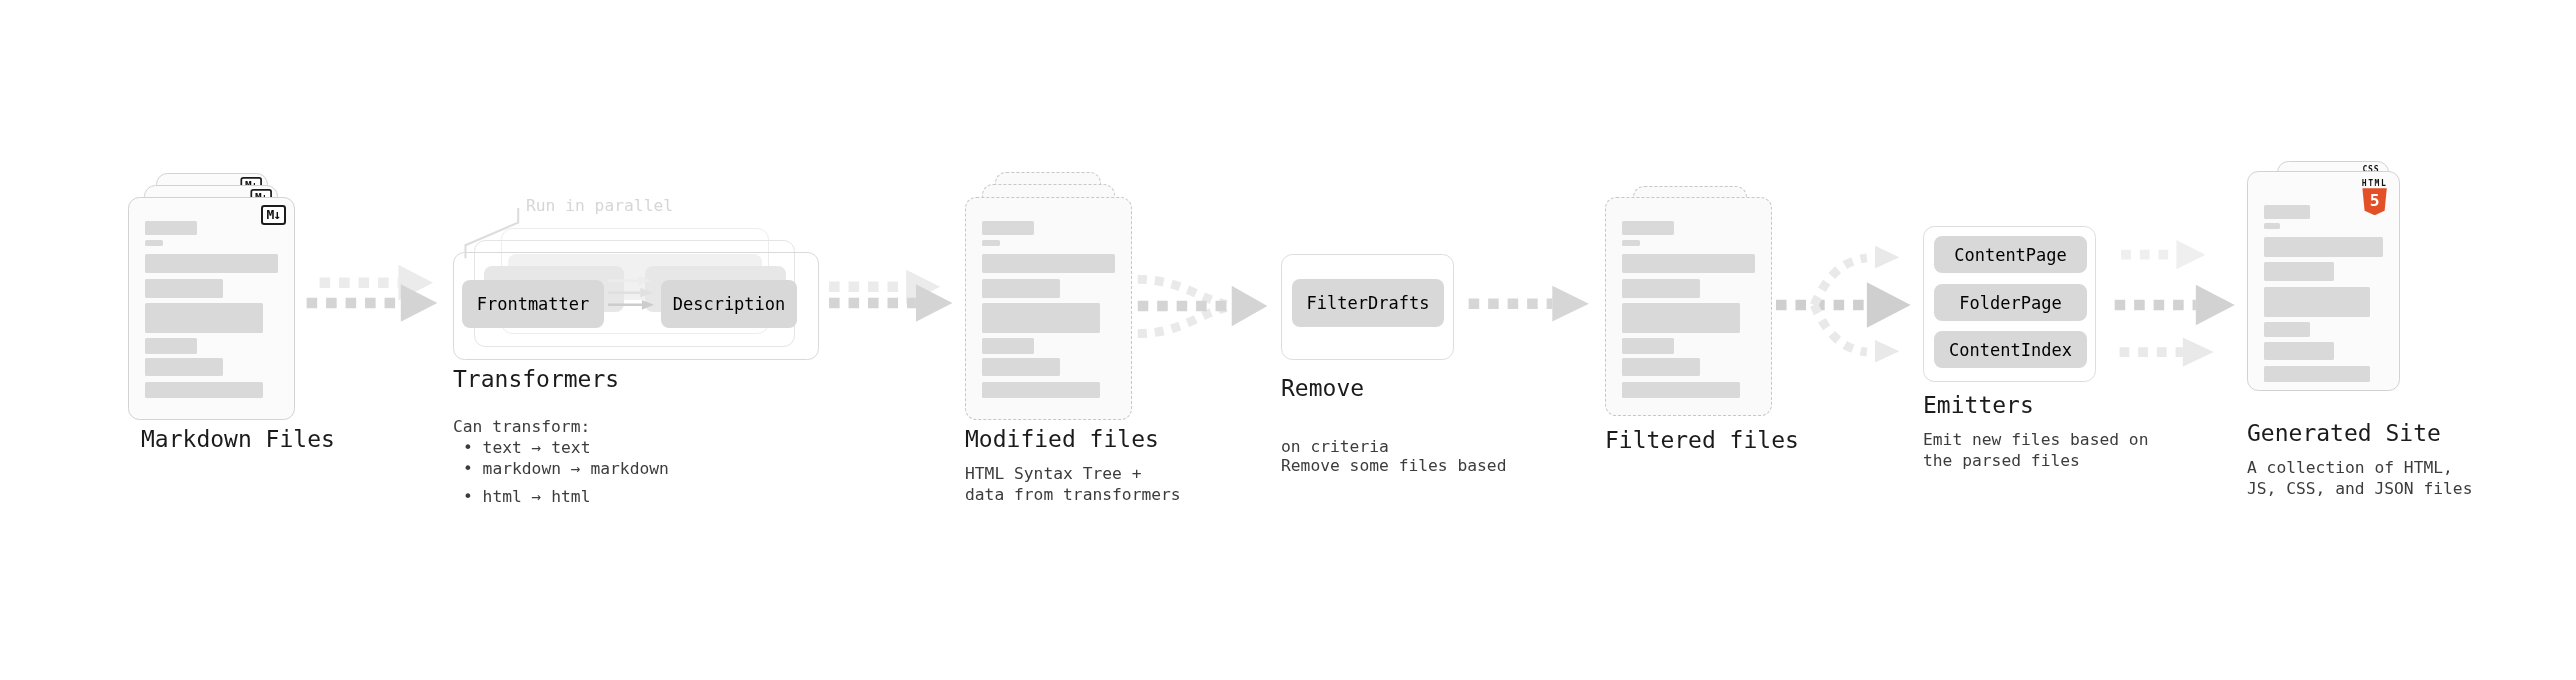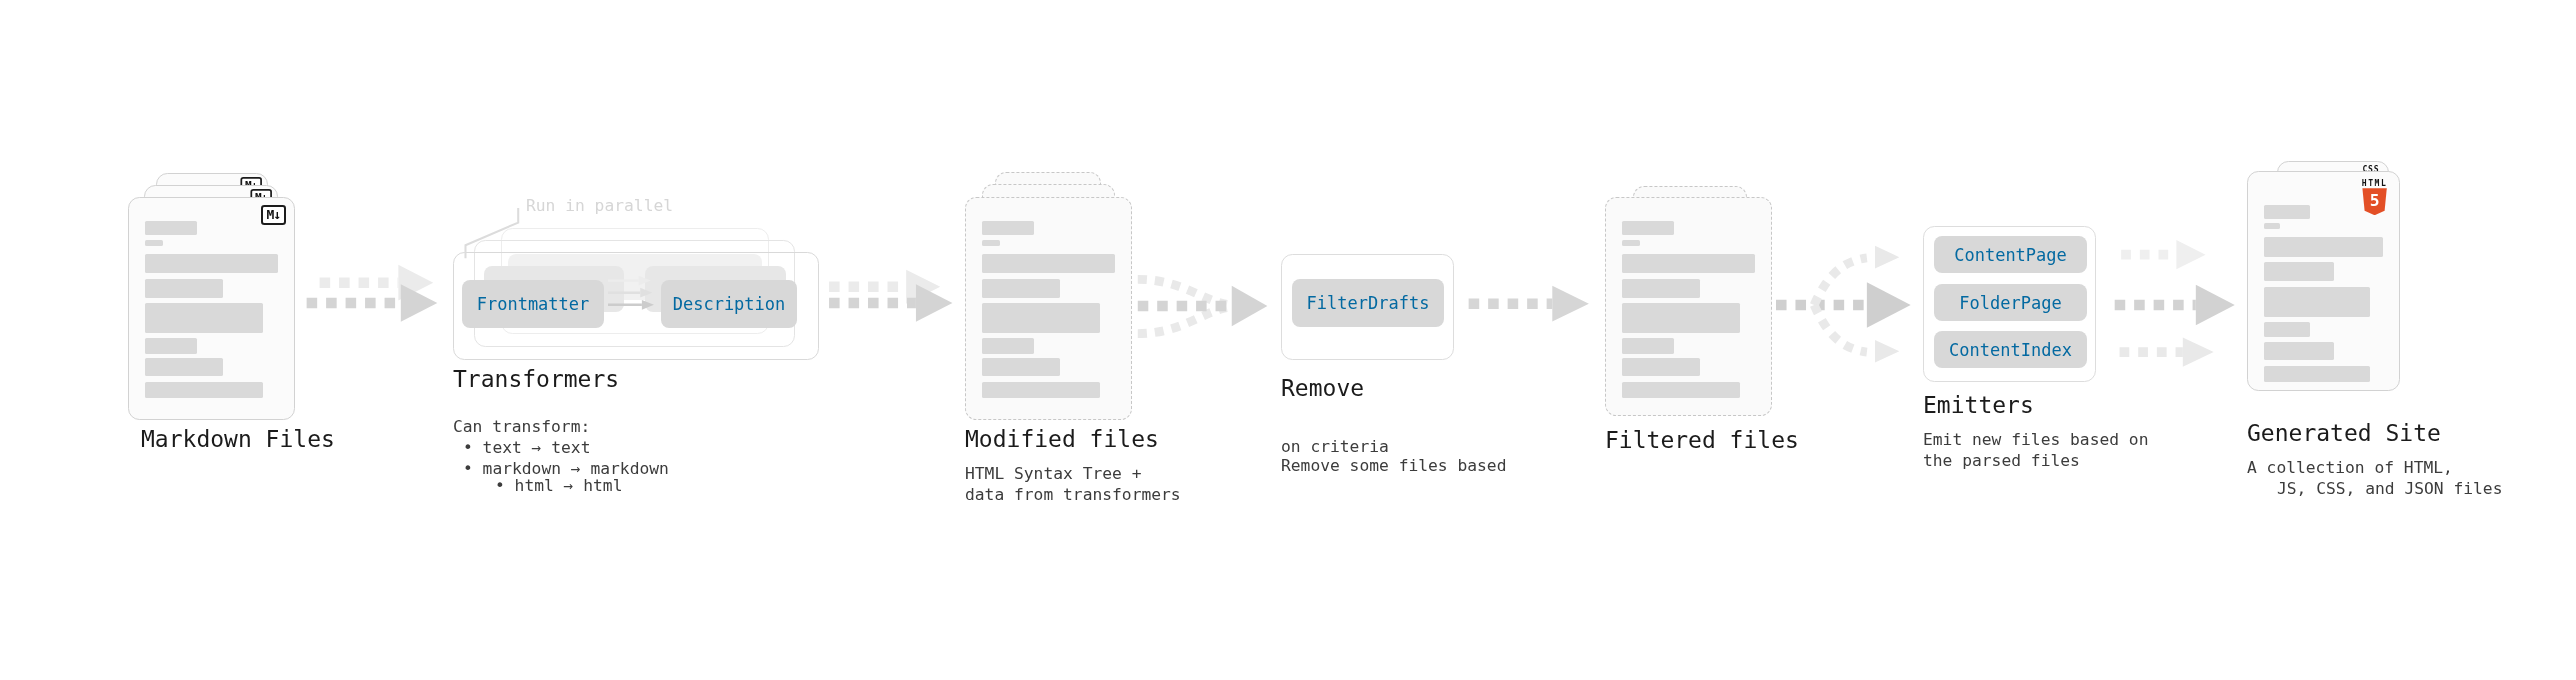--- a/index.html
+++ b/index.html
@@ -48,21 +48,21 @@
   
   .h-label{position:absolute;font-size:23px;color:#1b1b1b;white-space:pre;font-weight:500;}
   .body-text{position:absolute;font-size:16.3px;line-height:21px;color:#3c3c3c;white-space:pre;}
   .annotation{position:absolute;font-size:16.3px;color:#d6d6d6;white-space:pre;}
 
   
   .card{position:absolute;border:1.6px solid #d9d9d9;border-radius:11.4px;box-sizing:border-box;background:transparent;}
   .card.l1{border-color:#e4e4e4;}
   .card.l2{border-color:#ededed;}
   .chip{
-    position:absolute;background:#d8d8d8;border-radius:8.1px;color:#0369a1;
+    position:absolute;background:#d8d8d8;border-radius:8.1px;color:#000000;
     font-size:17px;display:flex;align-items:center;justify-content:center;box-sizing:border-box;
   }
   .chip.ghost1{background:#e7e7e7;}
   .chip.ghost2{background:#f1f1f1;}
 
   .box{position:absolute;border:1.6px solid #dddddd;border-radius:11.4px;box-sizing:border-box;background:#ffffff;}
 
   svg{position:absolute;overflow:visible;}
 </style>
 </head>
@@ -122,21 +122,21 @@
 
     <svg style="left:459px;top:199px;" width="73" height="65" viewBox="0 0 90 80">
       <polyline points="73,11 73,29 8,57 8,73" fill="none" stroke="#dcdcdc" stroke-width="2.5"></polyline>
     </svg>
     <div class="annotation" style="left:526px;top:196px;">Run in parallel</div>
 
     <div class="h-label" style="left:453px;top:366px;">Transformers</div>
     <div class="body-text" style="left:453px;top:416px;">Can transform:</div>
     <div class="body-text" style="left:463px;top:437px;">• text → text</div>
     <div class="body-text" style="left:463px;top:458px;">• markdown → markdown</div>
-    <div class="body-text" style="left:463px;top:475px;margin-left:32px;">• html → html</div>
+    <div class="body-text" style="left:463px;top:486px;">• html → html</div>
   </div>
 
   <svg style="left:825px;top:264px;" width="138" height="65" viewBox="0 0 170 80">
     <line x1="5" y1="28" x2="100" y2="28" stroke="#ebebeb" stroke-width="13" stroke-dasharray="13 11"></line>
     <polygon points="100,7 142,28 100,49" fill="#ebebeb"></polygon>
     <line x1="5" y1="48" x2="112" y2="48" stroke="#d4d4d4" stroke-width="13" stroke-dasharray="13 11"></line>
     <polygon points="112,25 157,48 112,71" fill="#d4d4d4"></polygon>
   </svg>
 
   <div>
@@ -246,17 +246,17 @@
           <div class="bar b3"></div>
           <div class="bar b4"></div>
         <div class="bar b5"></div>
           <div class="bar b6"></div>
           <div class="bar b7"></div>
           <div class="bar b8"></div>
       </div>
     </div>
     <div class="h-label" style="left:2247px;top:420px;">Generated Site</div>
     <div class="body-text" style="left:2247px;top:457px;">A collection of HTML,</div>
-    <div class="body-text" style="left:2247px;top:478px;margin-left:30px;">JS, CSS, and JSON files</div>
+    <div class="body-text" style="left:2247px;top:478px;">JS, CSS, and JSON files</div>
   </div>
 
 </div>
 
 
 </body></html>

